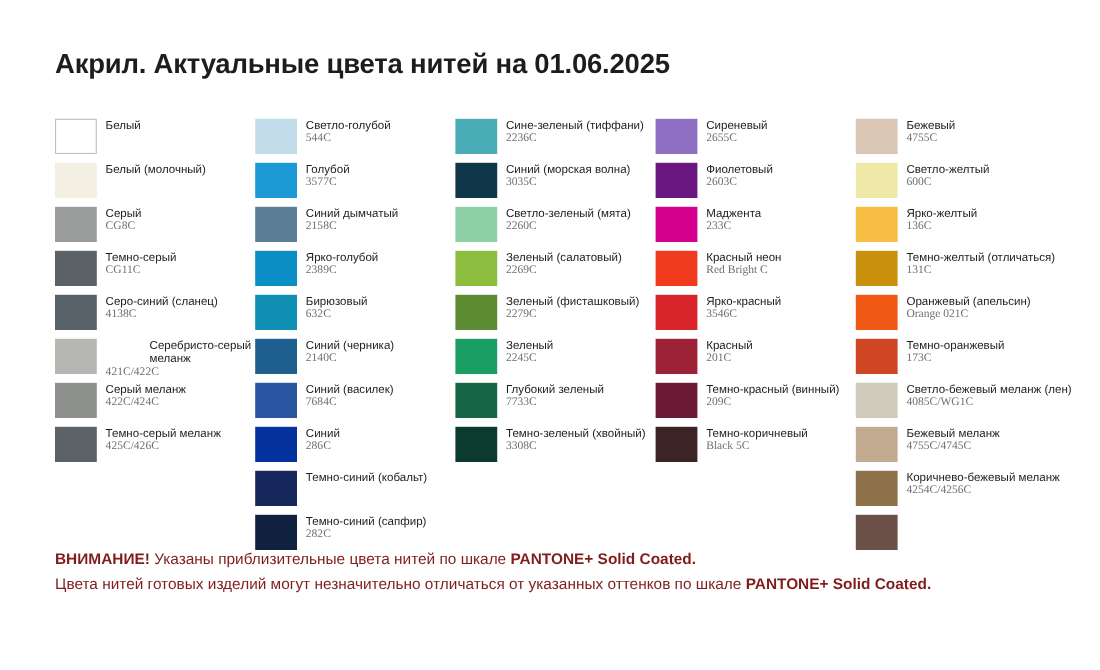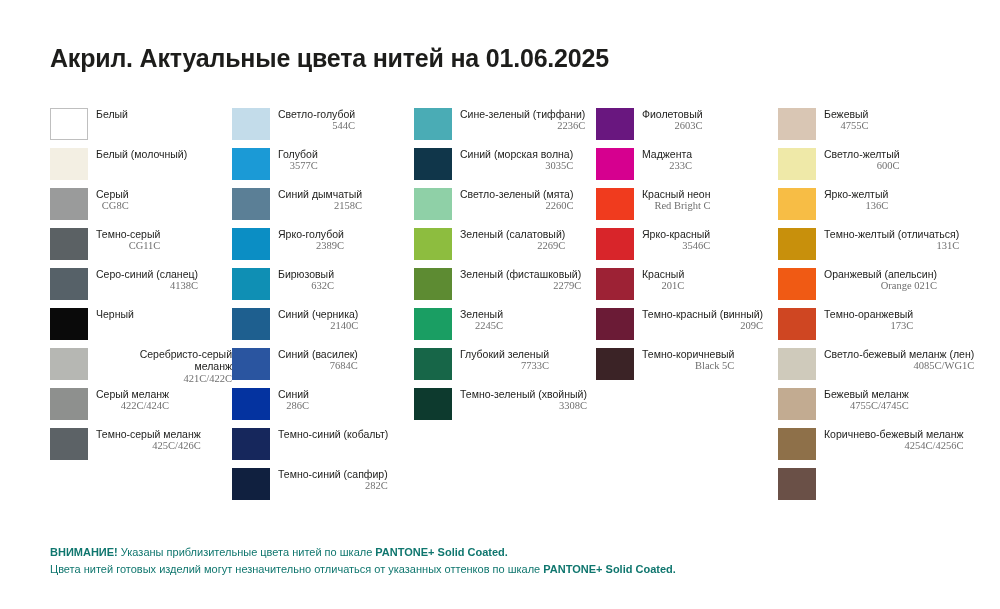--- a/index.html
+++ b/index.html
@@ -55,21 +55,20 @@
     flex: 0 0 38px;
     box-sizing: border-box;
   }
   .chip.outlined {
     border: 1px solid #bfbfbf;
   }
   .labels {
     padding-left: 8px;
     padding-top: 0px;
     line-height: 1.18;
-    text-align: right;
   }
   .name {
     font-size: 10.5px;
     color: #1d1d1b;
     font-weight: normal;
     white-space: nowrap;
   }
   .name.two-line {
     white-space: normal;
     max-width: 130px;
@@ -77,25 +76,25 @@
   }
   .code {
     font-size: 10.5px;
     color: #6f6f6f;
     white-space: nowrap;
     font-family: Liberation Serif, serif;
   }
   .footer {
     position: absolute;
     left: 50px;
-    top: 544px;
+    top: 498px;
     width: 920px;
-    font-size: 11px;
+    font-size: 14px;
     line-height: 1.55;
-    color: #0f766e;
+    color: #7f1d1d;
   }
   .footer b {
     font-weight: bold;
   }
   .footer .line {
     white-space: nowrap;
   }
 </style>
 </head>
 <body>
@@ -136,27 +135,20 @@
         </div>
       </div>
       <div class="swatch-row">
         <div class="chip" style="background:#566168"></div>
         <div class="labels">
           <div class="name">Серо-синий (сланец)</div>
           <div class="code">4138C</div>
         </div>
       </div>
       <div class="swatch-row">
-        <div class="chip" style="background:#0a0a0a"></div>
-        <div class="labels">
-          <div class="name">Черный</div>
-          <div class="code"></div>
-        </div>
-      </div>
-      <div class="swatch-row">
         <div class="chip" style="background:#b6b7b3"></div>
         <div class="labels">
           <div class="name two-line">Серебристо-серый меланж</div>
           <div class="code">421C/422C</div>
         </div>
       </div>
       <div class="swatch-row">
         <div class="chip" style="background:#8e908e"></div>
         <div class="labels">
           <div class="name">Серый меланж</div>
@@ -298,20 +290,27 @@
       <div class="swatch-row">
         <div class="chip" style="background:#0d3a2e"></div>
         <div class="labels">
           <div class="name">Темно-зеленый (хвойный)</div>
           <div class="code">3308C</div>
         </div>
       </div>
     </div>
 
     <div class="col">
+      <div class="swatch-row">
+        <div class="chip" style="background:#8f6fc4"></div>
+        <div class="labels">
+          <div class="name">Сиреневый</div>
+          <div class="code">2655C</div>
+        </div>
+      </div>
       <div class="swatch-row">
         <div class="chip" style="background:#69177f"></div>
         <div class="labels">
           <div class="name">Фиолетовый</div>
           <div class="code">2603C</div>
         </div>
       </div>
       <div class="swatch-row">
         <div class="chip" style="background:#d6008f"></div>
         <div class="labels">

